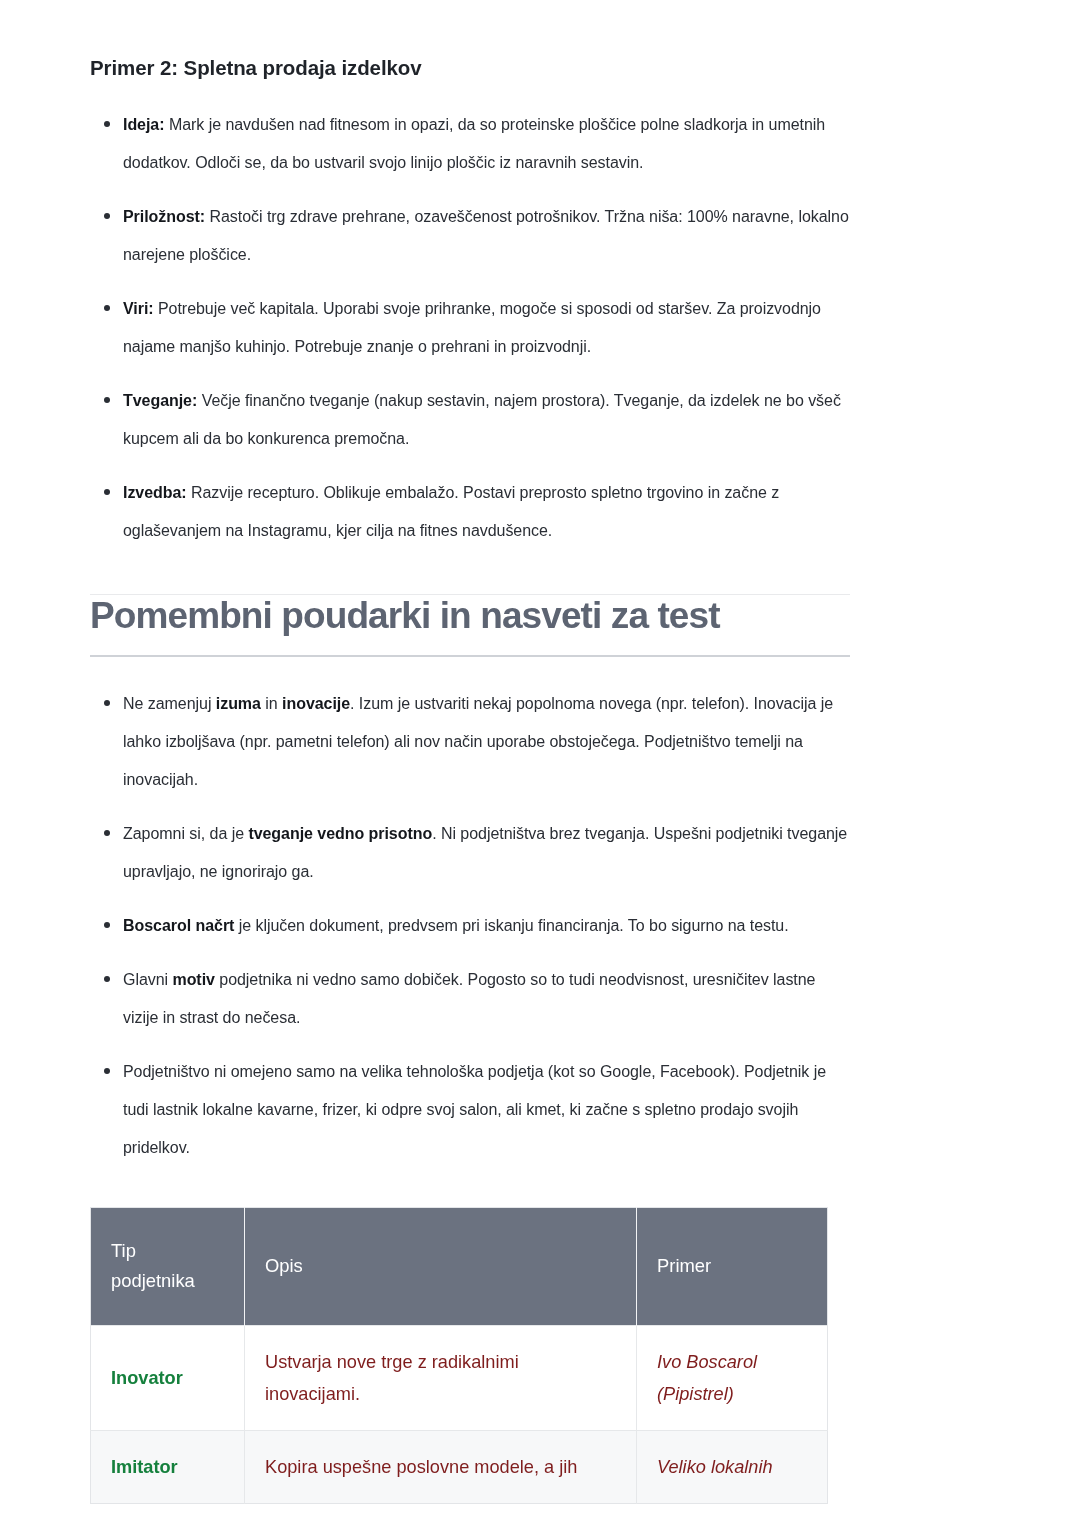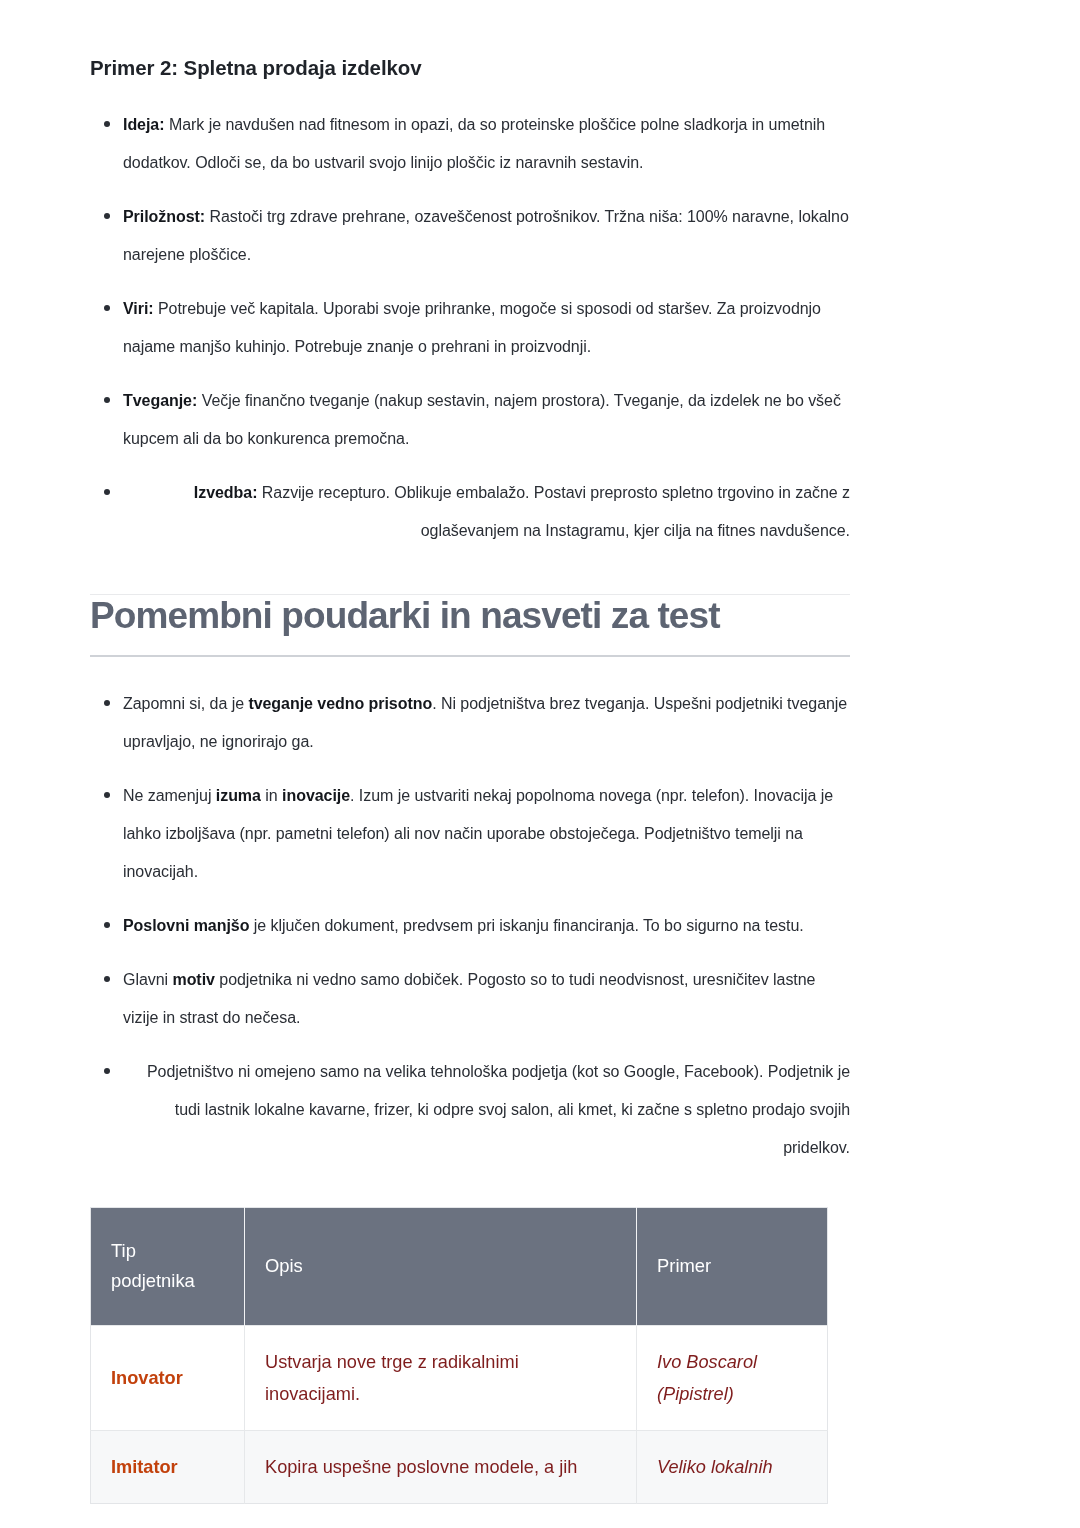--- a/index.html
+++ b/index.html
@@ -59,21 +59,21 @@
   }
   ul.bullets li {
     position: relative;
     padding-left: 33px;
     font-size: 16px;
     line-height: 38px;
     color: #2a2e35;
     margin-bottom: 16px;
     letter-spacing: -0.05px;
   }
-  ul.bullets li:last-child { margin-bottom: 0; text-align: right; }
+  ul.bullets li:last-child { margin-bottom: 0; }
   ul.bullets li::before {
     content: "";
     position: absolute;
     left: 14px;
     top: 15px;
     width: 6px;
     height: 6px;
     border-radius: 50%;
     background: #2a2e35;
   }
@@ -135,21 +135,21 @@
     color: #7f1d1d;
     vertical-align: middle;
     border-top: 1px solid #e6e8ea;
     border-right: 1px solid #e6e8ea;
     background: #ffffff;
   }
   table.info-table tbody td:last-child { border-right: 0; font-style: italic; }
   table.info-table tbody tr:nth-child(even) td { background: #f7f8f9; }
   table.info-table tbody td.rowhead {
     font-weight: 700;
-    color: #c2410c;
+    color: #15803d;
   }
 
   .watermark {
     position: absolute;
     left: 893px;
     top: 1437px;
     font-size: 19px;
     color: #c9cdd2;
     letter-spacing: 0.2px;
     white-space: nowrap;
@@ -185,27 +185,27 @@
       </li>
     </ul>
 
     <hr class="rule" style="margin-top:44px;">
 
     <h2 class="section-title" style="">Pomembni poudarki in nasveti za test</h2>
     <hr class="title-underline">
 
     <ul class="bullets" style="margin-top:28px;">
       <li>
+        <span>Ne zamenjuj </span><b>izuma</b><span> in </span><b>inovacije</b><span>. Izum je ustvariti nekaj popolnoma novega (npr. telefon). Inovacija je lahko izboljšava (npr. pametni telefon) ali nov način uporabe obstoječega. Podjetništvo temelji na inovacijah.</span>
+      </li>
+      <li>
         <span>Zapomni si, da je </span><b>tveganje vedno prisotno</b><span></span><b></b><span>. Ni podjetništva brez tveganja. Uspešni podjetniki tveganje upravljajo, ne ignorirajo ga.</span>
       </li>
       <li>
-        <span>Ne zamenjuj </span><b>izuma</b><span> in </span><b>inovacije</b><span>. Izum je ustvariti nekaj popolnoma novega (npr. telefon). Inovacija je lahko izboljšava (npr. pametni telefon) ali nov način uporabe obstoječega. Podjetništvo temelji na inovacijah.</span>
-      </li>
-      <li>
-        <span></span><b>Poslovni manjšo</b><span></span><b></b><span> je ključen dokument, predvsem pri iskanju financiranja. To bo sigurno na testu.</span>
+        <span></span><b>Boscarol načrt</b><span></span><b></b><span> je ključen dokument, predvsem pri iskanju financiranja. To bo sigurno na testu.</span>
       </li>
       <li>
         <span>Glavni </span><b>motiv</b><span></span><b></b><span> podjetnika ni vedno samo dobiček. Pogosto so to tudi neodvisnost, uresničitev lastne vizije in strast do nečesa.</span>
       </li>
       <li>
         <span>Podjetništvo ni omejeno samo na velika tehnološka podjetja (kot so Google, Facebook). Podjetnik je tudi lastnik lokalne kavarne, frizer, ki odpre svoj salon, ali kmet, ki začne s spletno prodajo svojih pridelkov.</span><b></b><span></span><b></b><span></span>
       </li>
     </ul>
 
     <table class="info-table">

